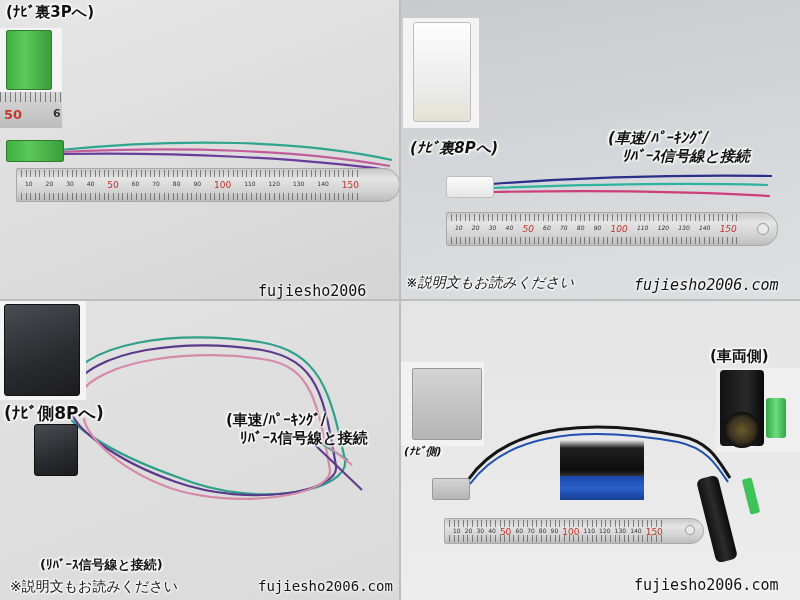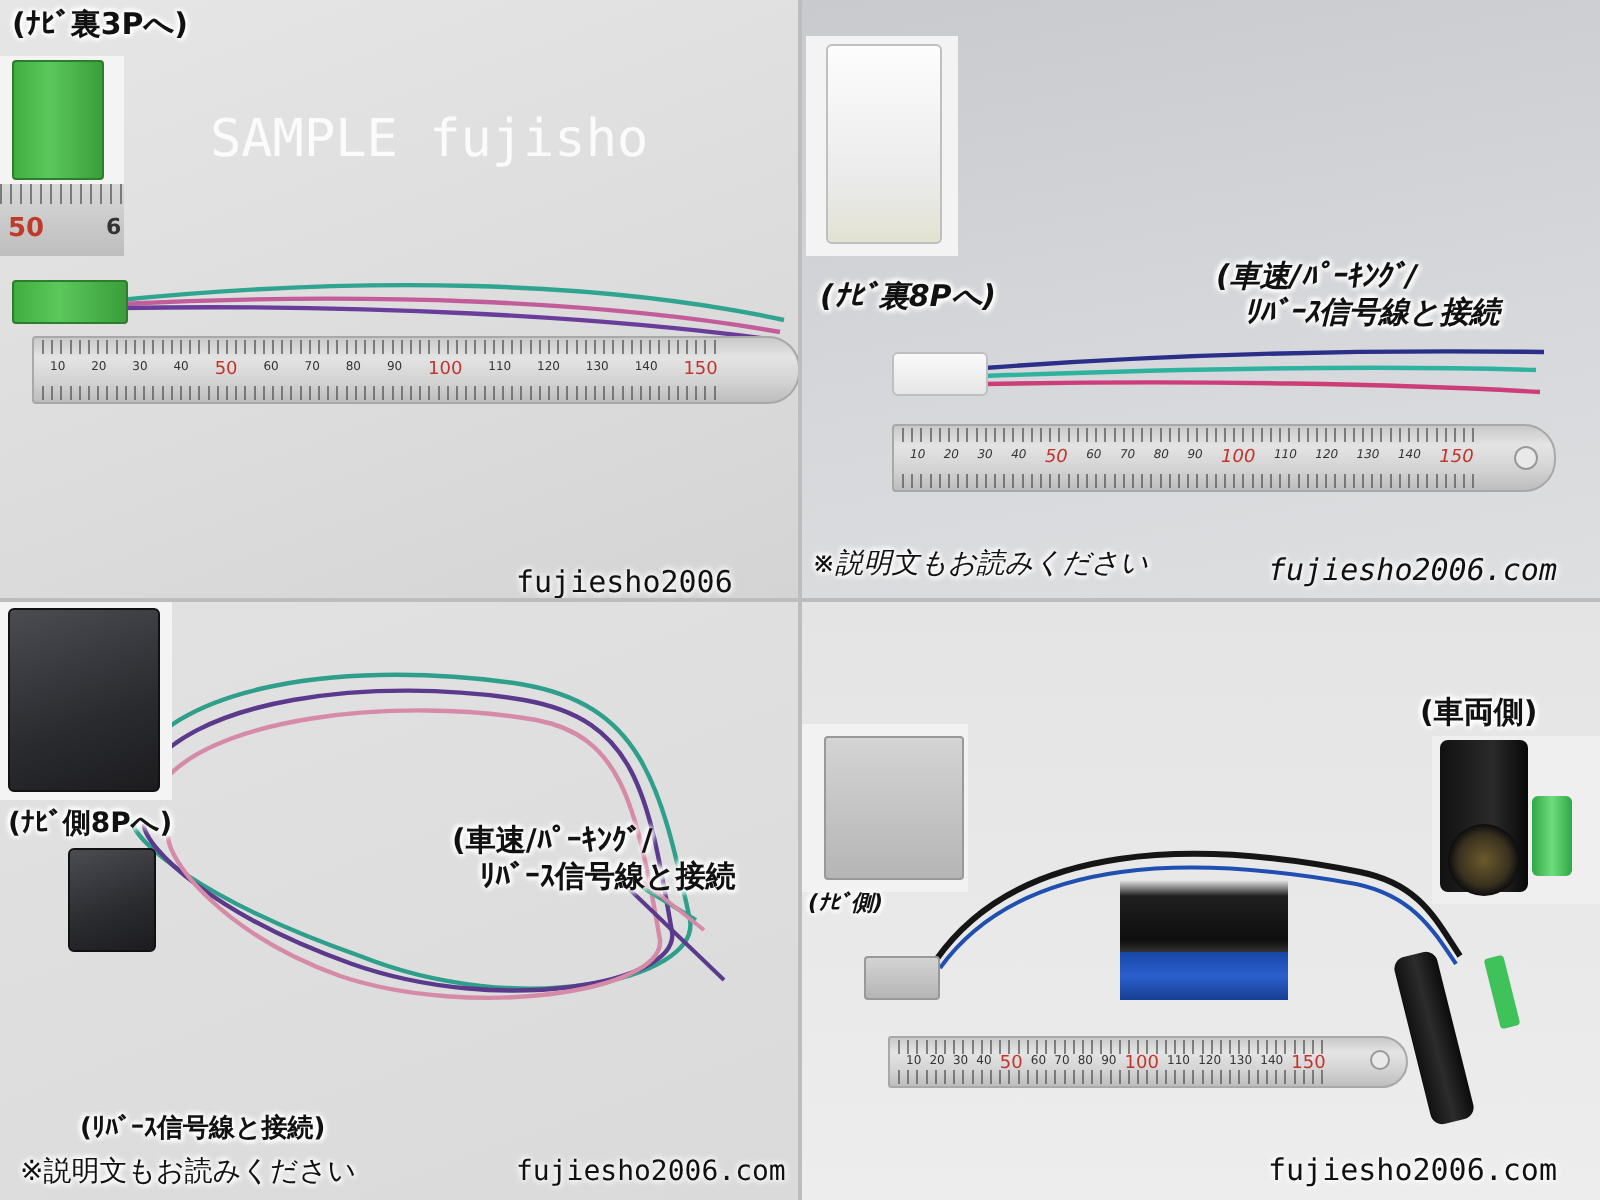--- a/index.html
+++ b/index.html
@@ -70,21 +70,20 @@
     svg.wires { position: absolute; left: 0; top: 0; }
     .divider-v { position: absolute; left: 399px; top: 0; width: 2px; height: 600px; background: #bdbdbd; }
     .divider-h { position: absolute; left: 0; top: 299px; width: 800px; height: 2px; background: #bdbdbd; }
   </style>
 </head>
 <body>
 
 <div class="grid">
 
   <div class="quad q1">
-    <div class="watermark" style="left:105px; top:55px;">SAMPLE fujisho</div>
 
     <div class="thumb" style="left:0; top:28px; width:62px; height:100px; background:#f4f4f4;">
       <div class="green-conn" style="left:6px; top:2px; width:46px; height:60px;"></div>
       <div style="position:absolute; left:0; top:64px; width:62px; height:36px; background:linear-gradient(180deg,#d8d8d8,#bdbdbd);">
         <div style="position:absolute; left:0; top:0; right:0; height:10px; background:repeating-linear-gradient(90deg,#555 0 1px,transparent 1px 5px); opacity:.7;"></div>
         <span style="position:absolute; left:4px; top:15px; font:bold 13px 'DejaVu Sans',sans-serif; color:#c0392b;">50</span>
         <span style="position:absolute; left:53px; top:15px; font:bold 11px 'DejaVu Sans',sans-serif; color:#333;">6</span>
       </div>
     </div>
     <div class="label" style="left:6px; top:4px; font-size:15px;">(ﾅﾋﾞ裏3Pへ)</div>
@@ -170,21 +169,21 @@
       <path d="M70 92 C 90 48, 190 38, 262 50 C 318 60, 324 96, 336 166 C 340 192, 250 208, 176 182 C 108 158, 72 124, 72 112" stroke="#5b3a8c" stroke-width="2.2" fill="none"></path>
       <path d="M78 96 C 100 58, 200 48, 268 60 C 310 68, 318 100, 330 170 C 332 196, 236 210, 170 188 C 110 166, 84 130, 84 118" stroke="#d58aa8" stroke-width="2.2" fill="none"></path>
       <path d="M315 140 L 348 160" stroke="#2e9f8a" stroke-width="2" fill="none"></path>
       <path d="M312 142 L 362 190" stroke="#5b3a8c" stroke-width="2" fill="none"></path>
       <path d="M318 138 L 352 165" stroke="#d58aa8" stroke-width="2" fill="none"></path>
     </svg>
 
     <div class="thumb" style="left:0; top:0; width:86px; height:100px; background:#f4f4f4;">
       <div class="black-conn" style="left:4px; top:4px; width:76px; height:92px;"></div>
     </div>
-    <div class="label" style="left:4px; top:104px; font-size:14px;">(ﾅﾋﾞ側8Pへ)</div>
+    <div class="label" style="left:4px; top:104px; font-size:17px;">(ﾅﾋﾞ側8Pへ)</div>
     <div class="black-conn" style="left:34px; top:124px; width:44px; height:52px;"></div>
 
     <div class="label" style="left:226px; top:112px; font-size:15px;">(車速/ﾊﾟｰｷﾝｸﾞ/</div>
     <div class="label" style="left:240px; top:130px; font-size:15px;">ﾘﾊﾞｰｽ信号線と接続</div>
 
     <div class="label" style="left:40px; top:258px; font-size:13px;">(ﾘﾊﾞｰｽ信号線と接続)</div>
     <div class="label" style="left:10px; top:278px; font-size:14px; font-weight:normal;">※説明文もお読みください</div>
     <div class="mono" style="left:258px; top:278px; font-size:14px;">fujiesho2006.com</div>
   </div>
 

